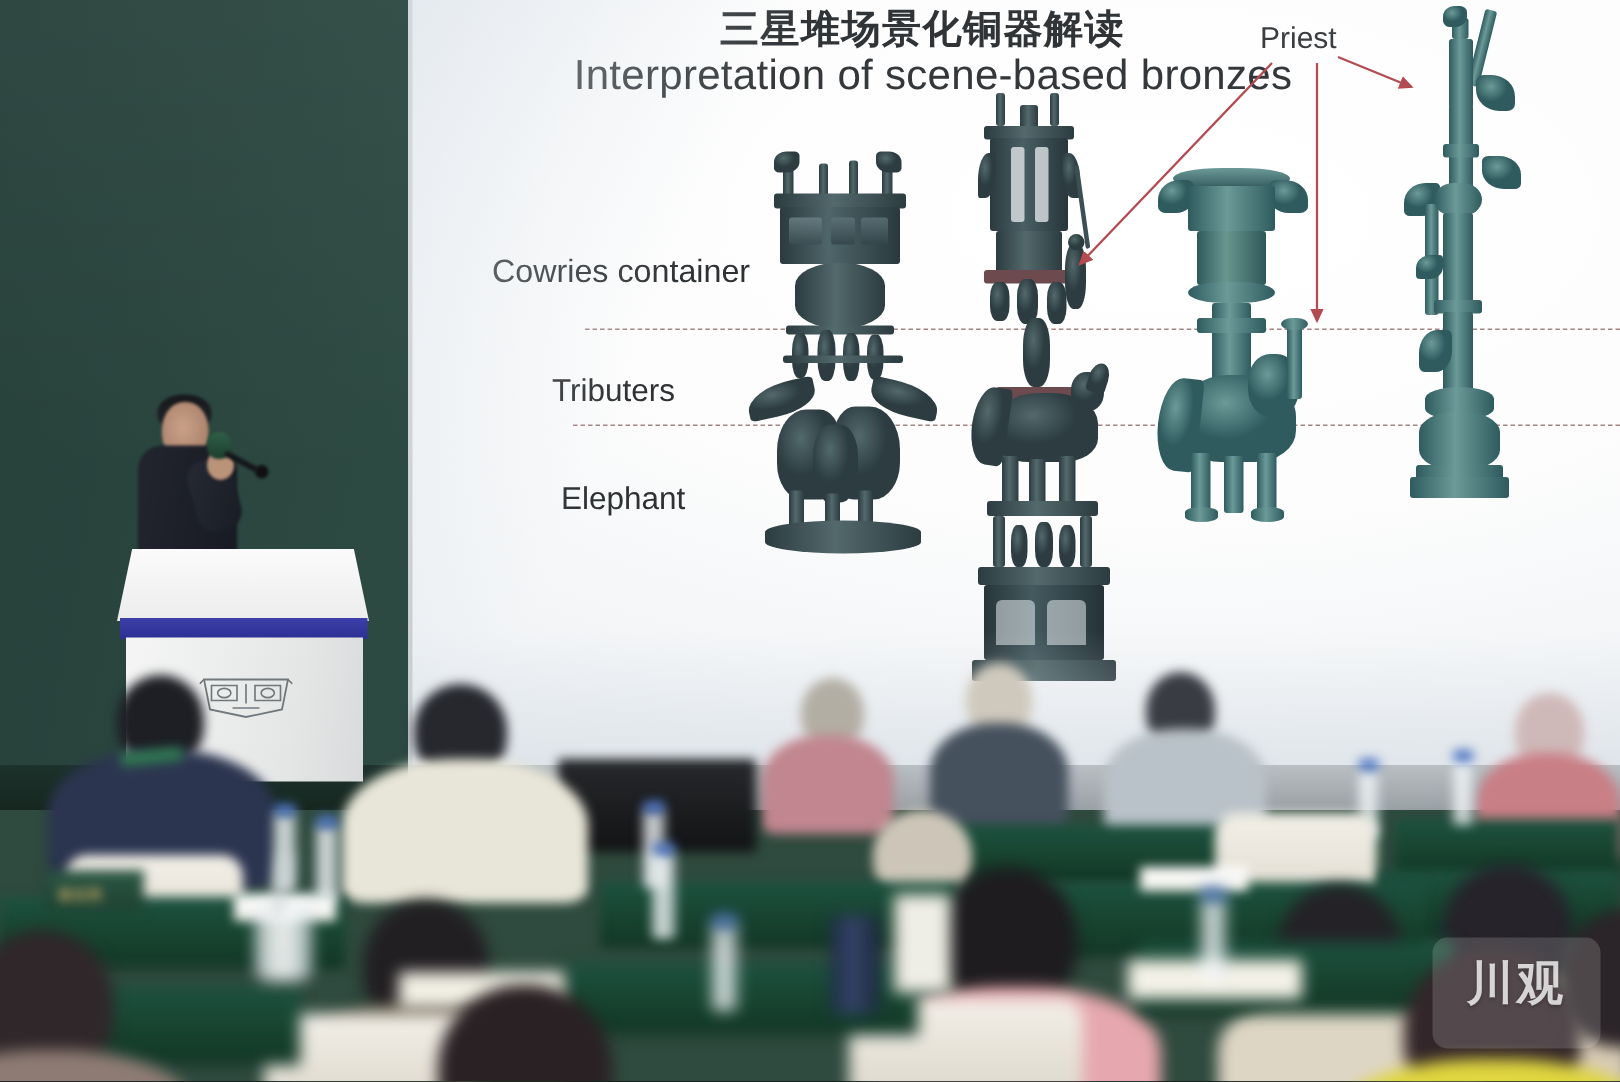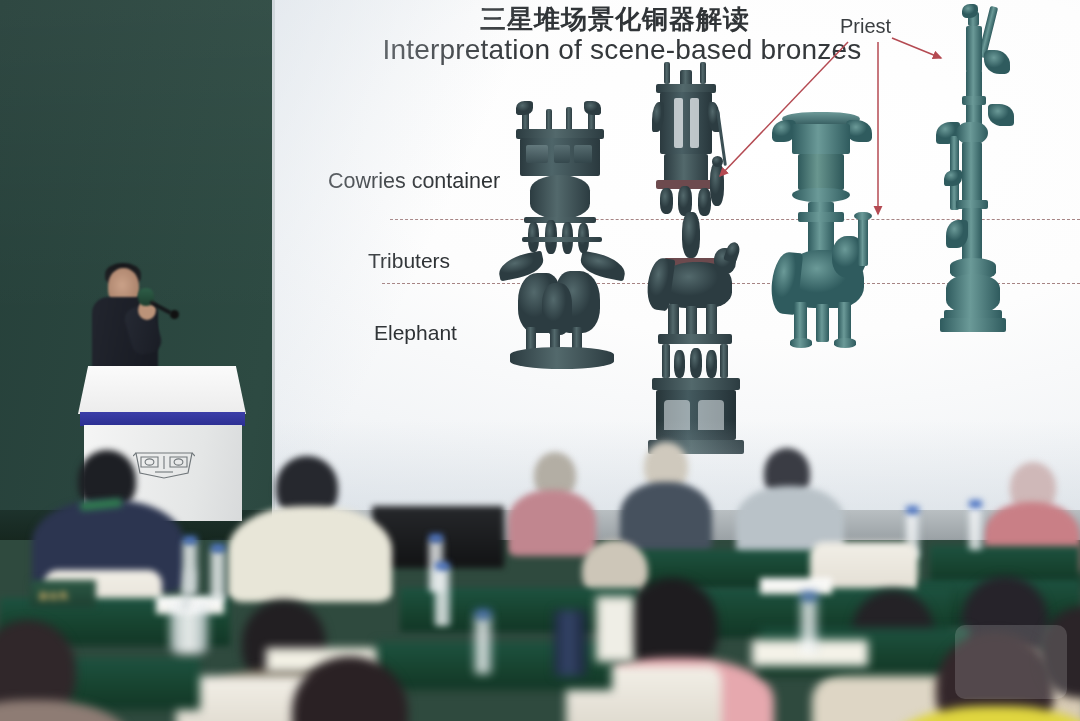--- a/index.html
+++ b/index.html
@@ -450,14 +450,15 @@
 
     <div class="head blur-l" style="left:292px;top:236px;width:116px;height:112px;background:#2a2124;"></div>
 
     <div class="head blur-l" style="left:936px;top:212px;width:118px;height:110px;background:#33262a;"></div>
     <div class="shoulders blur-l" style="left:886px;top:286px;width:220px;height:98px;background:#e0d63f;"></div>
 
     <div class="head blur-l" style="left:1040px;top:186px;width:90px;height:92px;background:#2b2428;"></div>
   </div>
 
   <div class="wm"></div>
+  <div class="wm-txt">川观</div>
 
 </div>
 
 </body></html>

